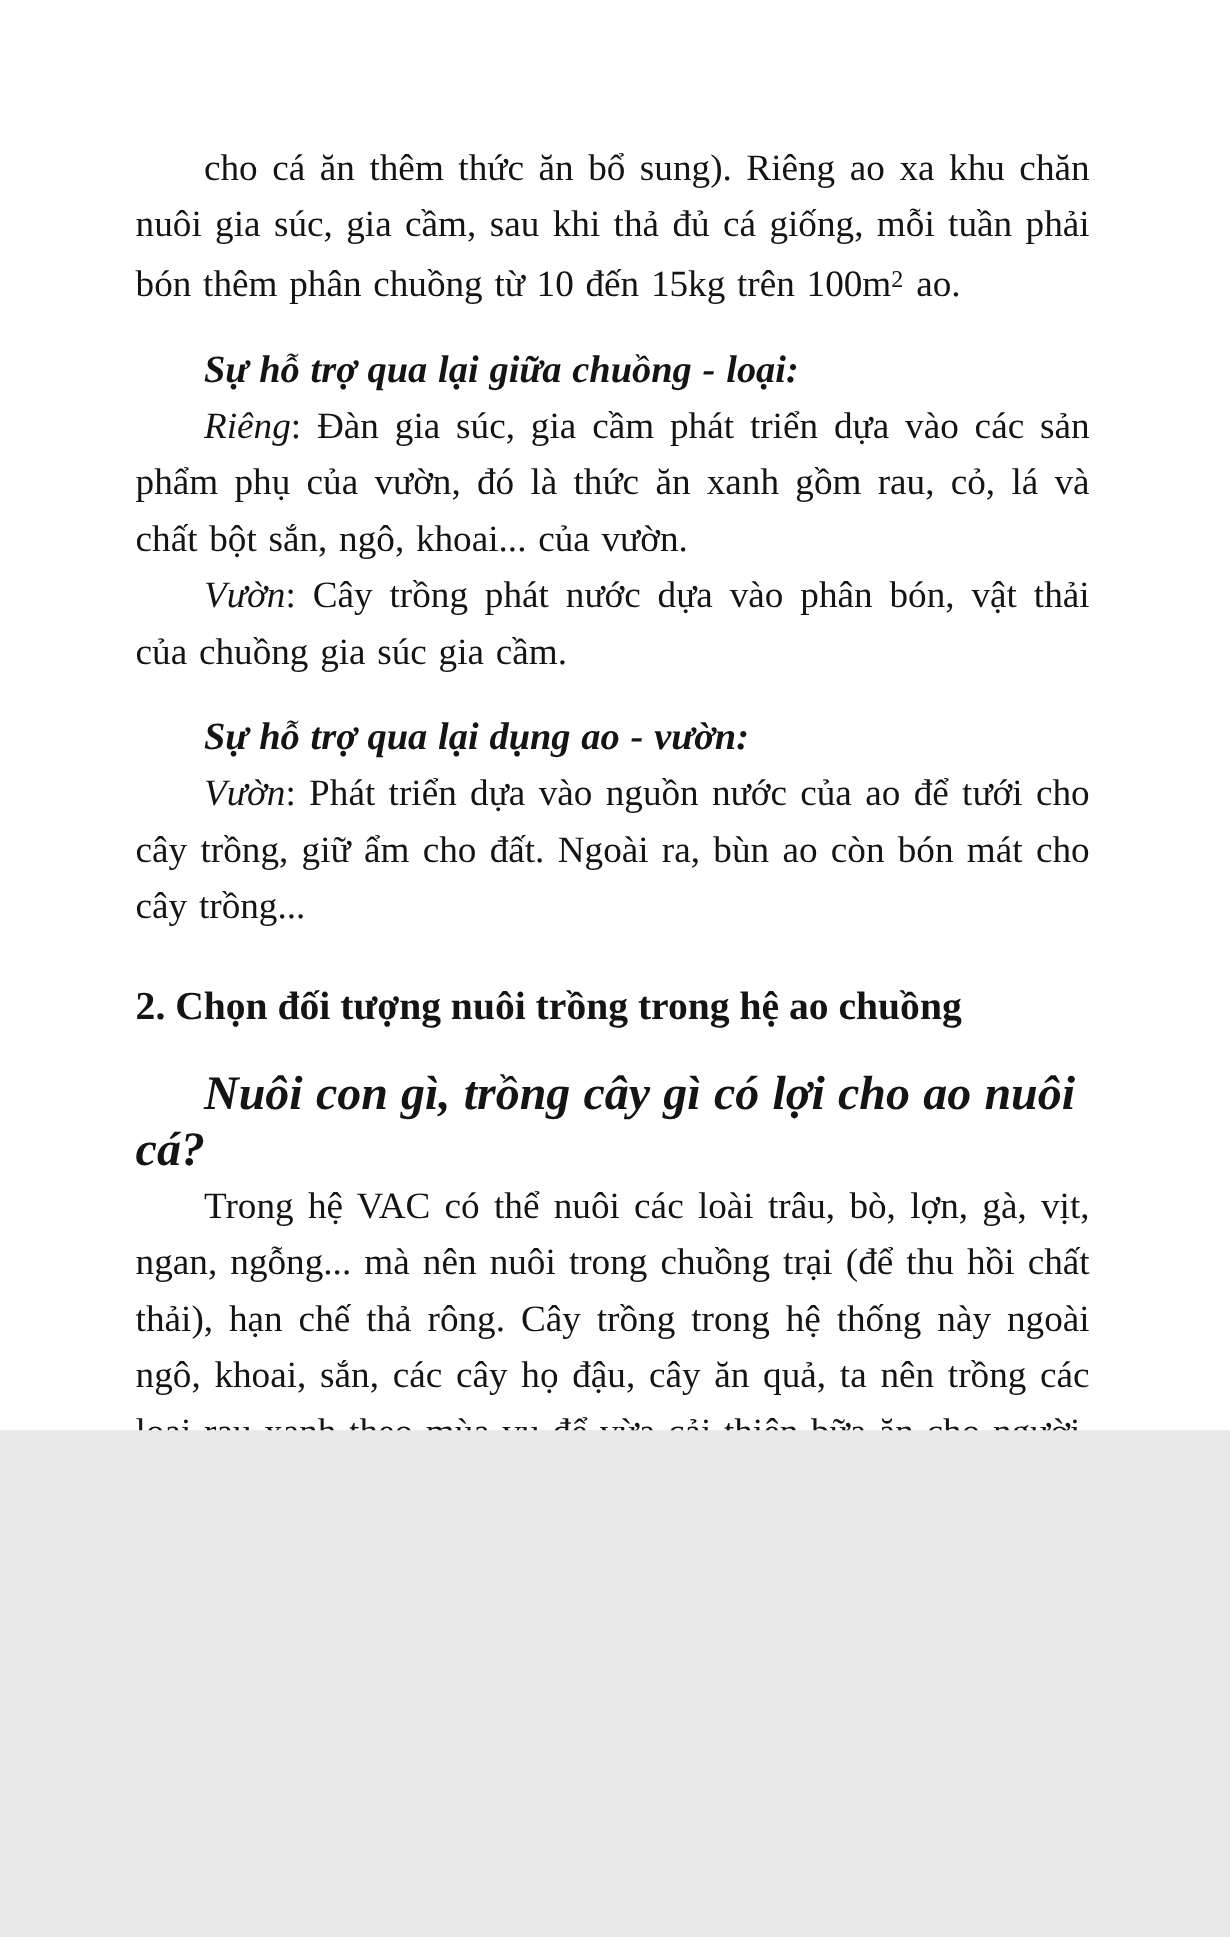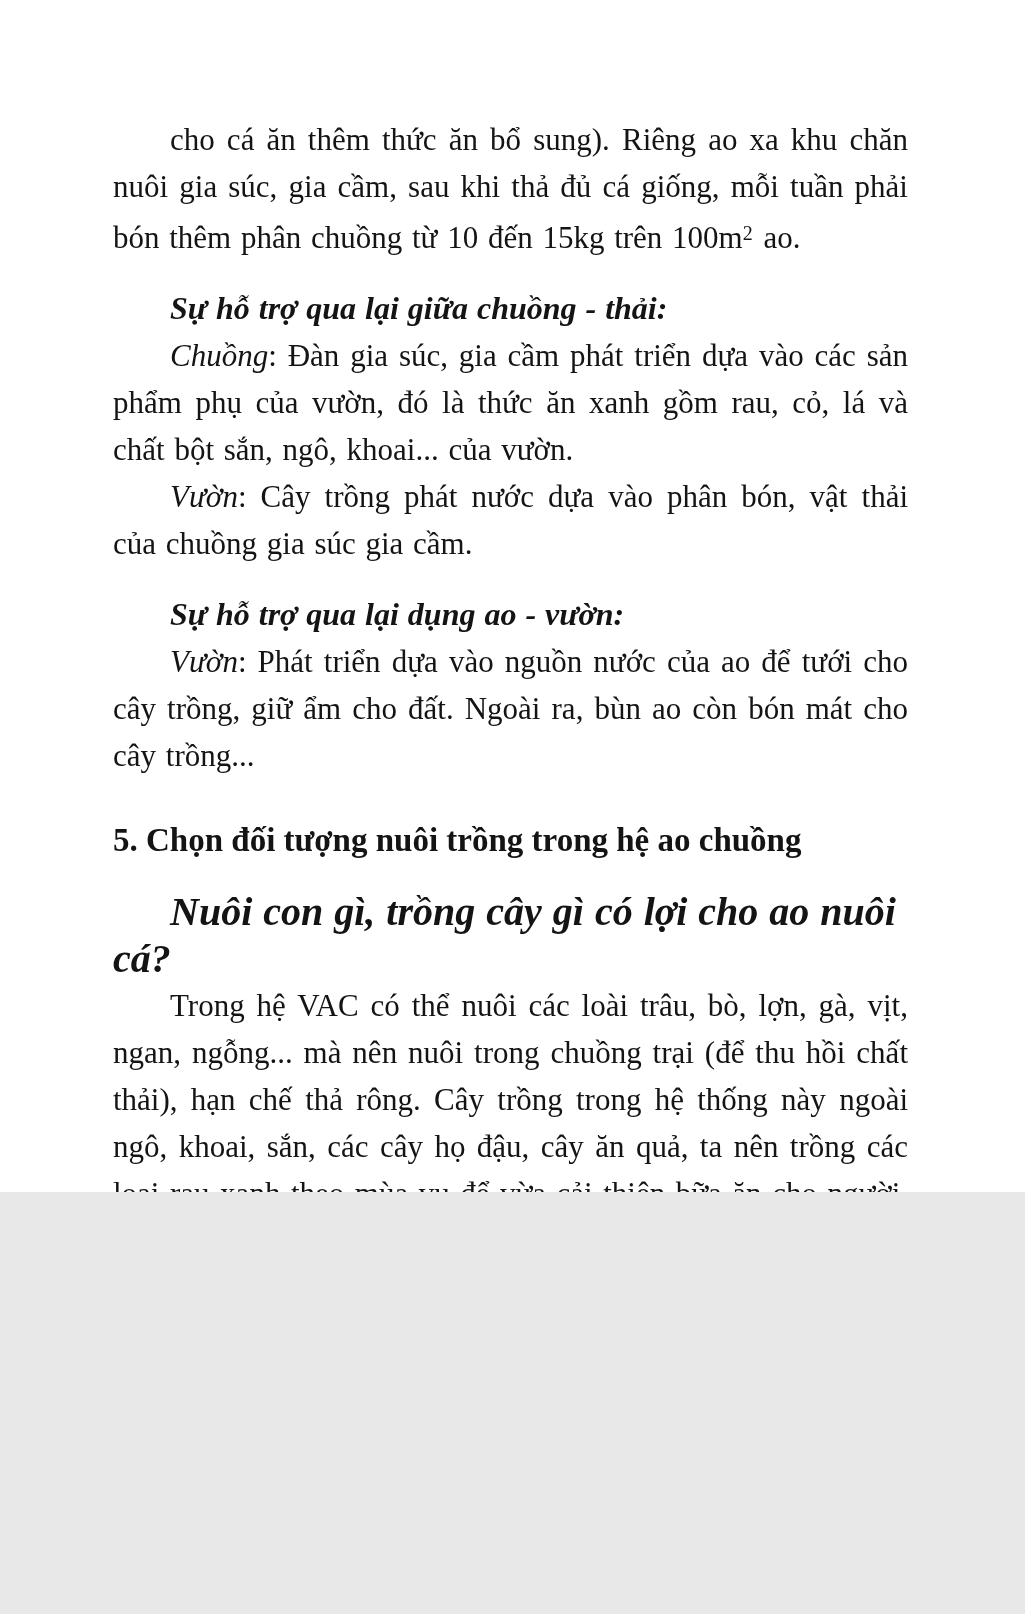--- a/index.html
+++ b/index.html
@@ -68,32 +68,32 @@
   }
 </style>
 </head>
 <body>
 
 <div class="page">
   <div class="content">
 
     <p class="body-para"><span>cho cá ăn thêm thức ăn bổ sung). Riêng ao xa khu chăn nuôi gia súc, gia cầm, sau khi thả đủ cá giống, mỗi tuần phải bón thêm phân chuồng từ 10 đến 15kg trên 100m</span><span class="sup">2</span><span> ao.</span></p>
 
-    <p class="sub-heading">Sự hỗ trợ qua lại giữa chuồng - thải:</p>
+    <p class="sub-heading">Sự hỗ trợ qua lại giữa chuồng - loại:</p>
 
-    <p class="body-para"><span class="lead-italic">Chuồng</span><span>: Đàn gia súc, gia cầm phát triển dựa vào các sản phẩm phụ của vườn, đó là thức ăn xanh gồm rau, cỏ, lá và chất bột sắn, ngô, khoai... của vườn.</span></p>
+    <p class="body-para"><span class="lead-italic">Riêng</span><span>: Đàn gia súc, gia cầm phát triển dựa vào các sản phẩm phụ của vườn, đó là thức ăn xanh gồm rau, cỏ, lá và chất bột sắn, ngô, khoai... của vườn.</span></p>
 
     <p class="body-para"><span class="lead-italic">Vườn</span><span>: Cây trồng phát nước dựa vào phân bón, vật thải của chuồng gia súc gia cầm.</span></p>
 
     <p class="sub-heading">Sự hỗ trợ qua lại dụng ao - vườn:</p>
 
 
     <p class="body-para"><span class="lead-italic">Vườn</span><span>: Phát triển dựa vào nguồn nước của ao để tưới cho cây trồng, giữ ẩm cho đất. Ngoài ra, bùn ao còn bón mát cho cây trồng...</span></p>
 
-    <p class="section-heading">5. Chọn đối tượng nuôi trồng trong hệ ao chuồng</p>
+    <p class="section-heading">2. Chọn đối tượng nuôi trồng trong hệ ao chuồng</p>
 
     <p class="question-heading">Nuôi con gì, trồng cây gì có lợi cho ao nuôi cá?</p>
 
     <p class="body-para">Trong hệ VAC có thể nuôi các loài trâu, bò, lợn, gà, vịt, ngan, ngỗng... mà nên nuôi trong chuồng trại (để thu hồi chất thải), hạn chế thả rông. Cây trồng trong hệ thống này ngoài ngô, khoai, sắn, các cây họ đậu, cây ăn quả, ta nên trồng các loại rau xanh theo mùa vụ để vừa cải thiện bữa ăn cho người, vừa tận dụng thức ăn xanh cho cá và gia súc, gia cầm.</p>
 
   </div>
 
   <div class="page-number">13</div>
 </div>
 

